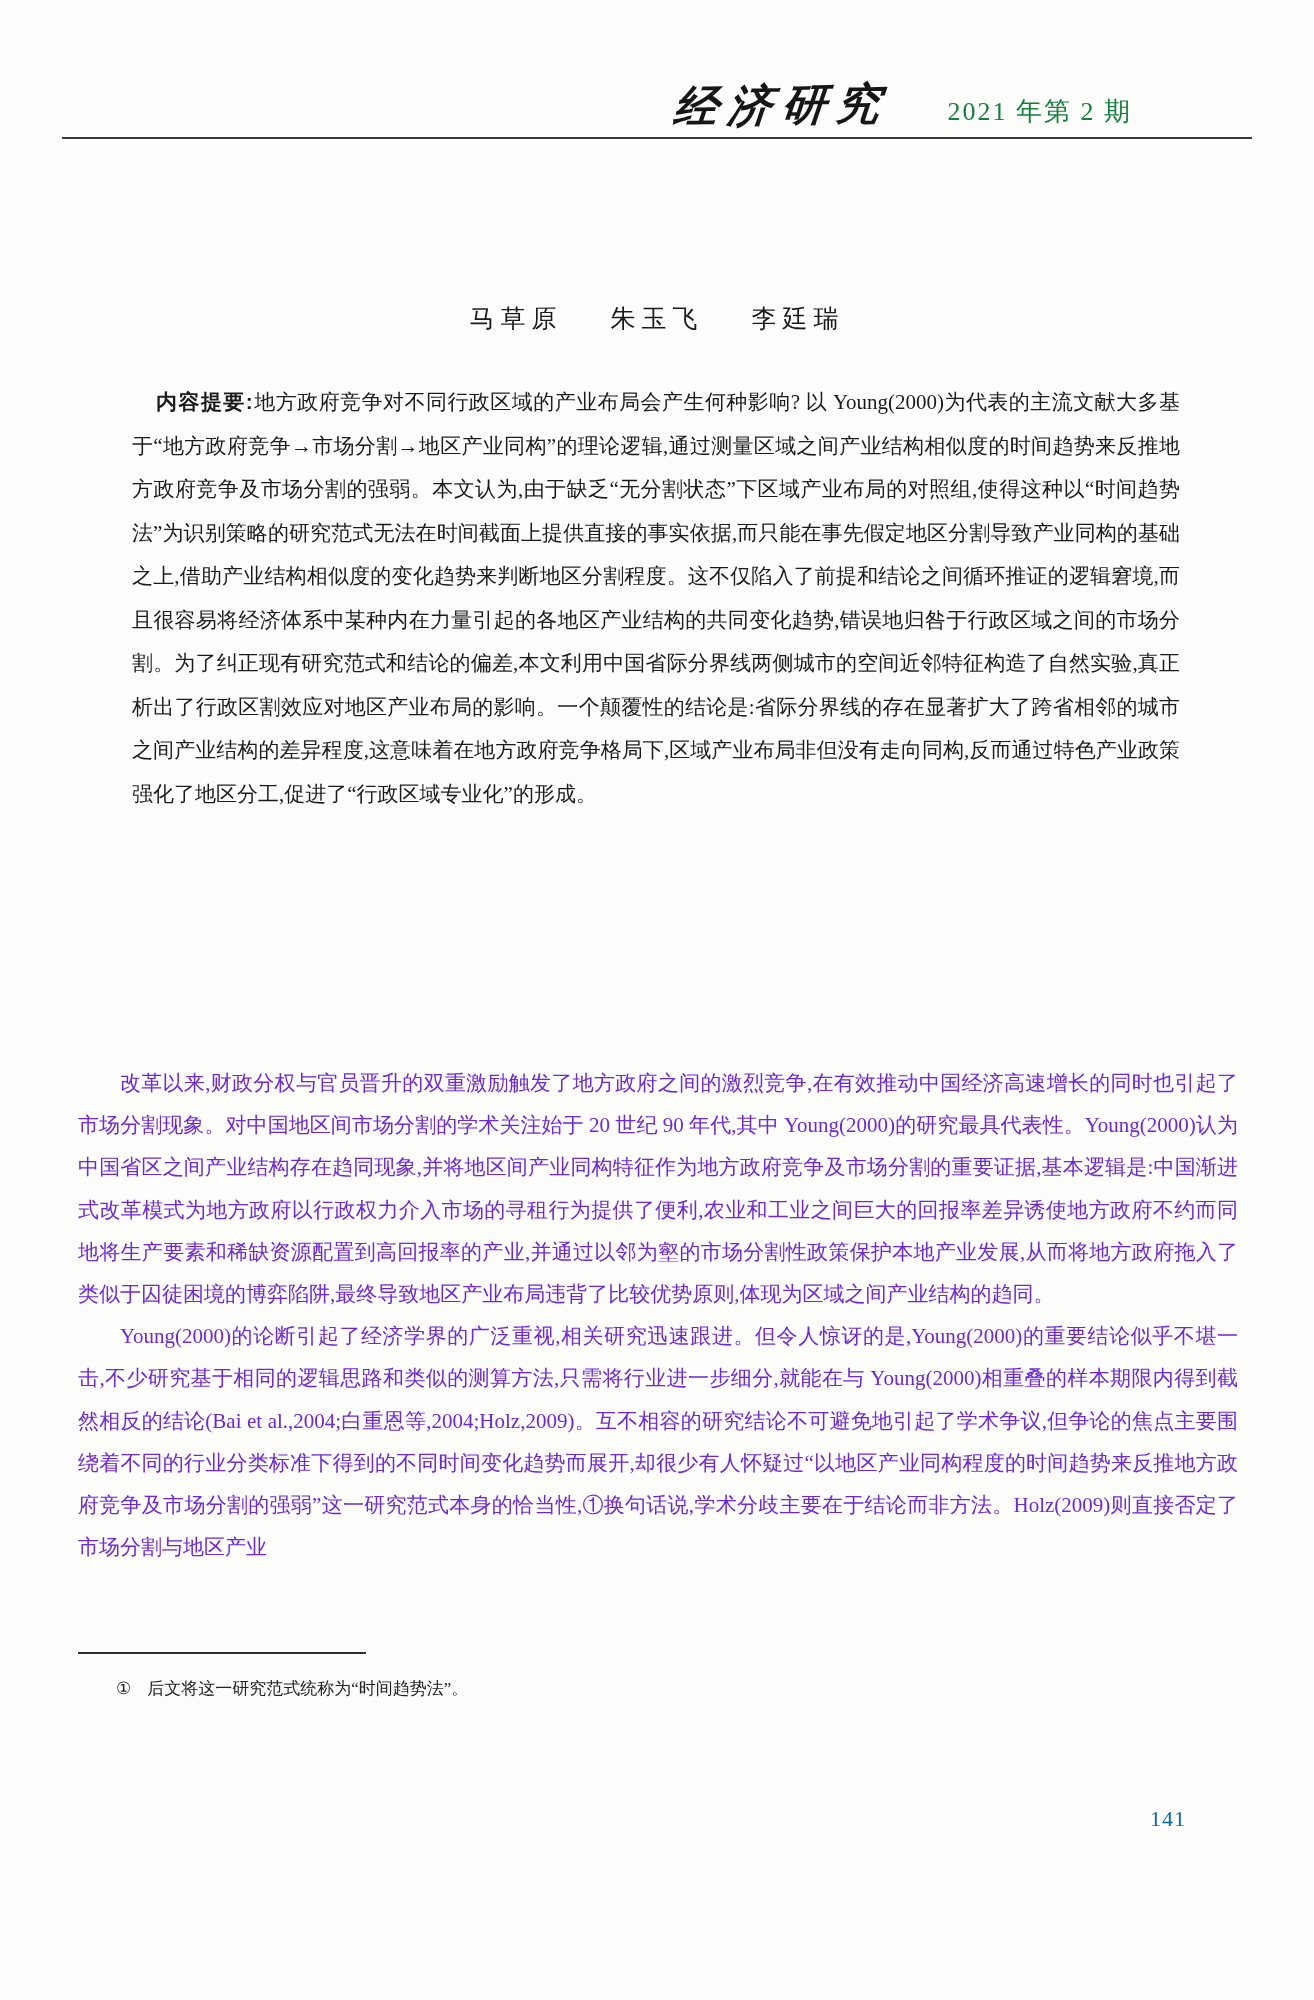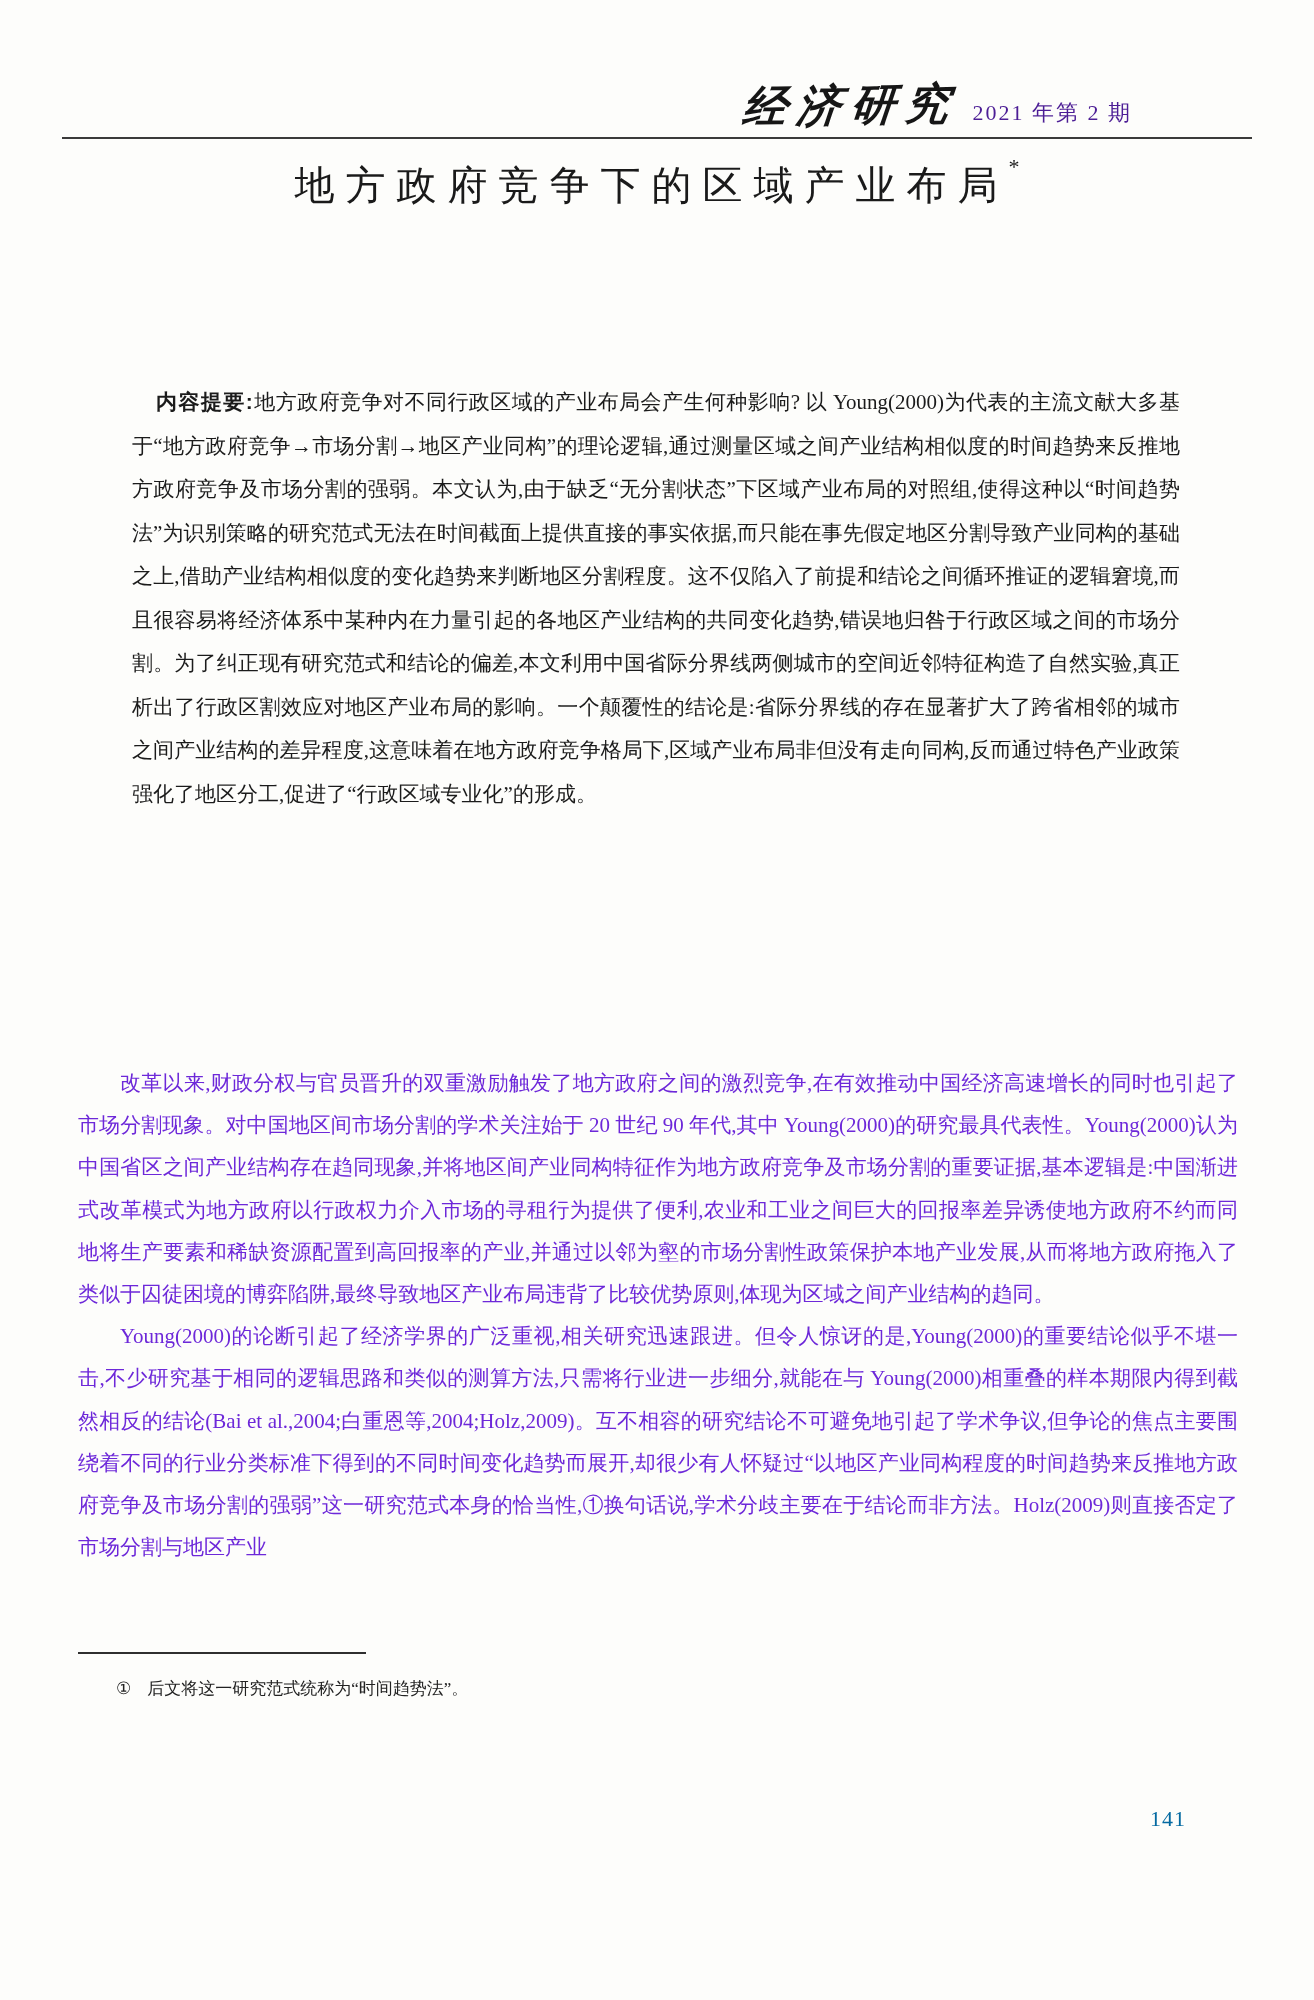--- a/index.html
+++ b/index.html
@@ -17,21 +17,21 @@
     position:absolute;top:76px;right:182px;
     display:flex;align-items:baseline;gap:14px;
     white-space:nowrap;
   }
   .journal-logo{
     font-size:44px;font-weight:bold;font-style:italic;
     letter-spacing:10px;
     transform:skewX(-6deg) rotate(-1deg);
     color:#161616;
   }
-  .journal-issue{font-size:22px;letter-spacing:2px;color:#4c1d95;}
+  .journal-issue{font-size:26px;letter-spacing:2px;color:#15803d;margin-left:44px;}
   .header-rule{
     position:absolute;top:137px;left:62px;width:1190px;height:2px;
     background:#3a3a3a;
   }
   
   .article-title{
     position:absolute;top:158px;left:0;width:100%;
     text-align:center;
     font-size:40px;letter-spacing:11px;
     color:#1a1a1a;
@@ -88,22 +88,26 @@
 <body>
 
 <div class="page">
 
   <div class="header-row">
     <span class="journal-logo">经济研究</span>
     <span class="journal-issue">2021 年第 2 期</span>
   </div>
   <div class="header-rule"></div>
 
-  <div class="article-title"><span>地方政府竞争下的区域产业布局</span><sup>*</sup></div>
 
+  <div class="authors-row">
+    <span>马草原</span>
+    <span>朱玉飞</span>
+    <span>李廷瑞</span>
+  </div>
 
   <div class="abstract-block">
     <p class="abstract-text"><span class="abstract-label">内容提要:</span><span>地方政府竞争对不同行政区域的产业布局会产生何种影响? 以 Young(2000)为代表的主流文献大多基于“地方政府竞争→市场分割→地区产业同构”的理论逻辑,通过测量区域之间产业结构相似度的时间趋势来反推地方政府竞争及市场分割的强弱。本文认为,由于缺乏“无分割状态”下区域产业布局的对照组,使得这种以“时间趋势法”为识别策略的研究范式无法在时间截面上提供直接的事实依据,而只能在事先假定地区分割导致产业同构的基础之上,借助产业结构相似度的变化趋势来判断地区分割程度。这不仅陷入了前提和结论之间循环推证的逻辑窘境,而且很容易将经济体系中某种内在力量引起的各地区产业结构的共同变化趋势,错误地归咎于行政区域之间的市场分割。为了纠正现有研究范式和结论的偏差,本文利用中国省际分界线两侧城市的空间近邻特征构造了自然实验,真正析出了行政区割效应对地区产业布局的影响。一个颠覆性的结论是:省际分界线的存在显著扩大了跨省相邻的城市之间产业结构的差异程度,这意味着在地方政府竞争格局下,区域产业布局非但没有走向同构,反而通过特色产业政策强化了地区分工,促进了“行政区域专业化”的形成。</span></p>
   </div>
 
 
   <div class="body-block">
     <p class="body-para">改革以来,财政分权与官员晋升的双重激励触发了地方政府之间的激烈竞争,在有效推动中国经济高速增长的同时也引起了市场分割现象。对中国地区间市场分割的学术关注始于 20 世纪 90 年代,其中 Young(2000)的研究最具代表性。Young(2000)认为中国省区之间产业结构存在趋同现象,并将地区间产业同构特征作为地方政府竞争及市场分割的重要证据,基本逻辑是:中国渐进式改革模式为地方政府以行政权力介入市场的寻租行为提供了便利,农业和工业之间巨大的回报率差异诱使地方政府不约而同地将生产要素和稀缺资源配置到高回报率的产业,并通过以邻为壑的市场分割性政策保护本地产业发展,从而将地方政府拖入了类似于囚徒困境的博弈陷阱,最终导致地区产业布局违背了比较优势原则,体现为区域之间产业结构的趋同。</p>
     <p class="body-para">Young(2000)的论断引起了经济学界的广泛重视,相关研究迅速跟进。但令人惊讶的是,Young(2000)的重要结论似乎不堪一击,不少研究基于相同的逻辑思路和类似的测算方法,只需将行业进一步细分,就能在与 Young(2000)相重叠的样本期限内得到截然相反的结论(Bai et al.,2004;白重恩等,2004;Holz,2009)。互不相容的研究结论不可避免地引起了学术争议,但争论的焦点主要围绕着不同的行业分类标准下得到的不同时间变化趋势而展开,却很少有人怀疑过“以地区产业同构程度的时间趋势来反推地方政府竞争及市场分割的强弱”这一研究范式本身的恰当性,①换句话说,学术分歧主要在于结论而非方法。Holz(2009)则直接否定了市场分割与地区产业</p>
   </div>

